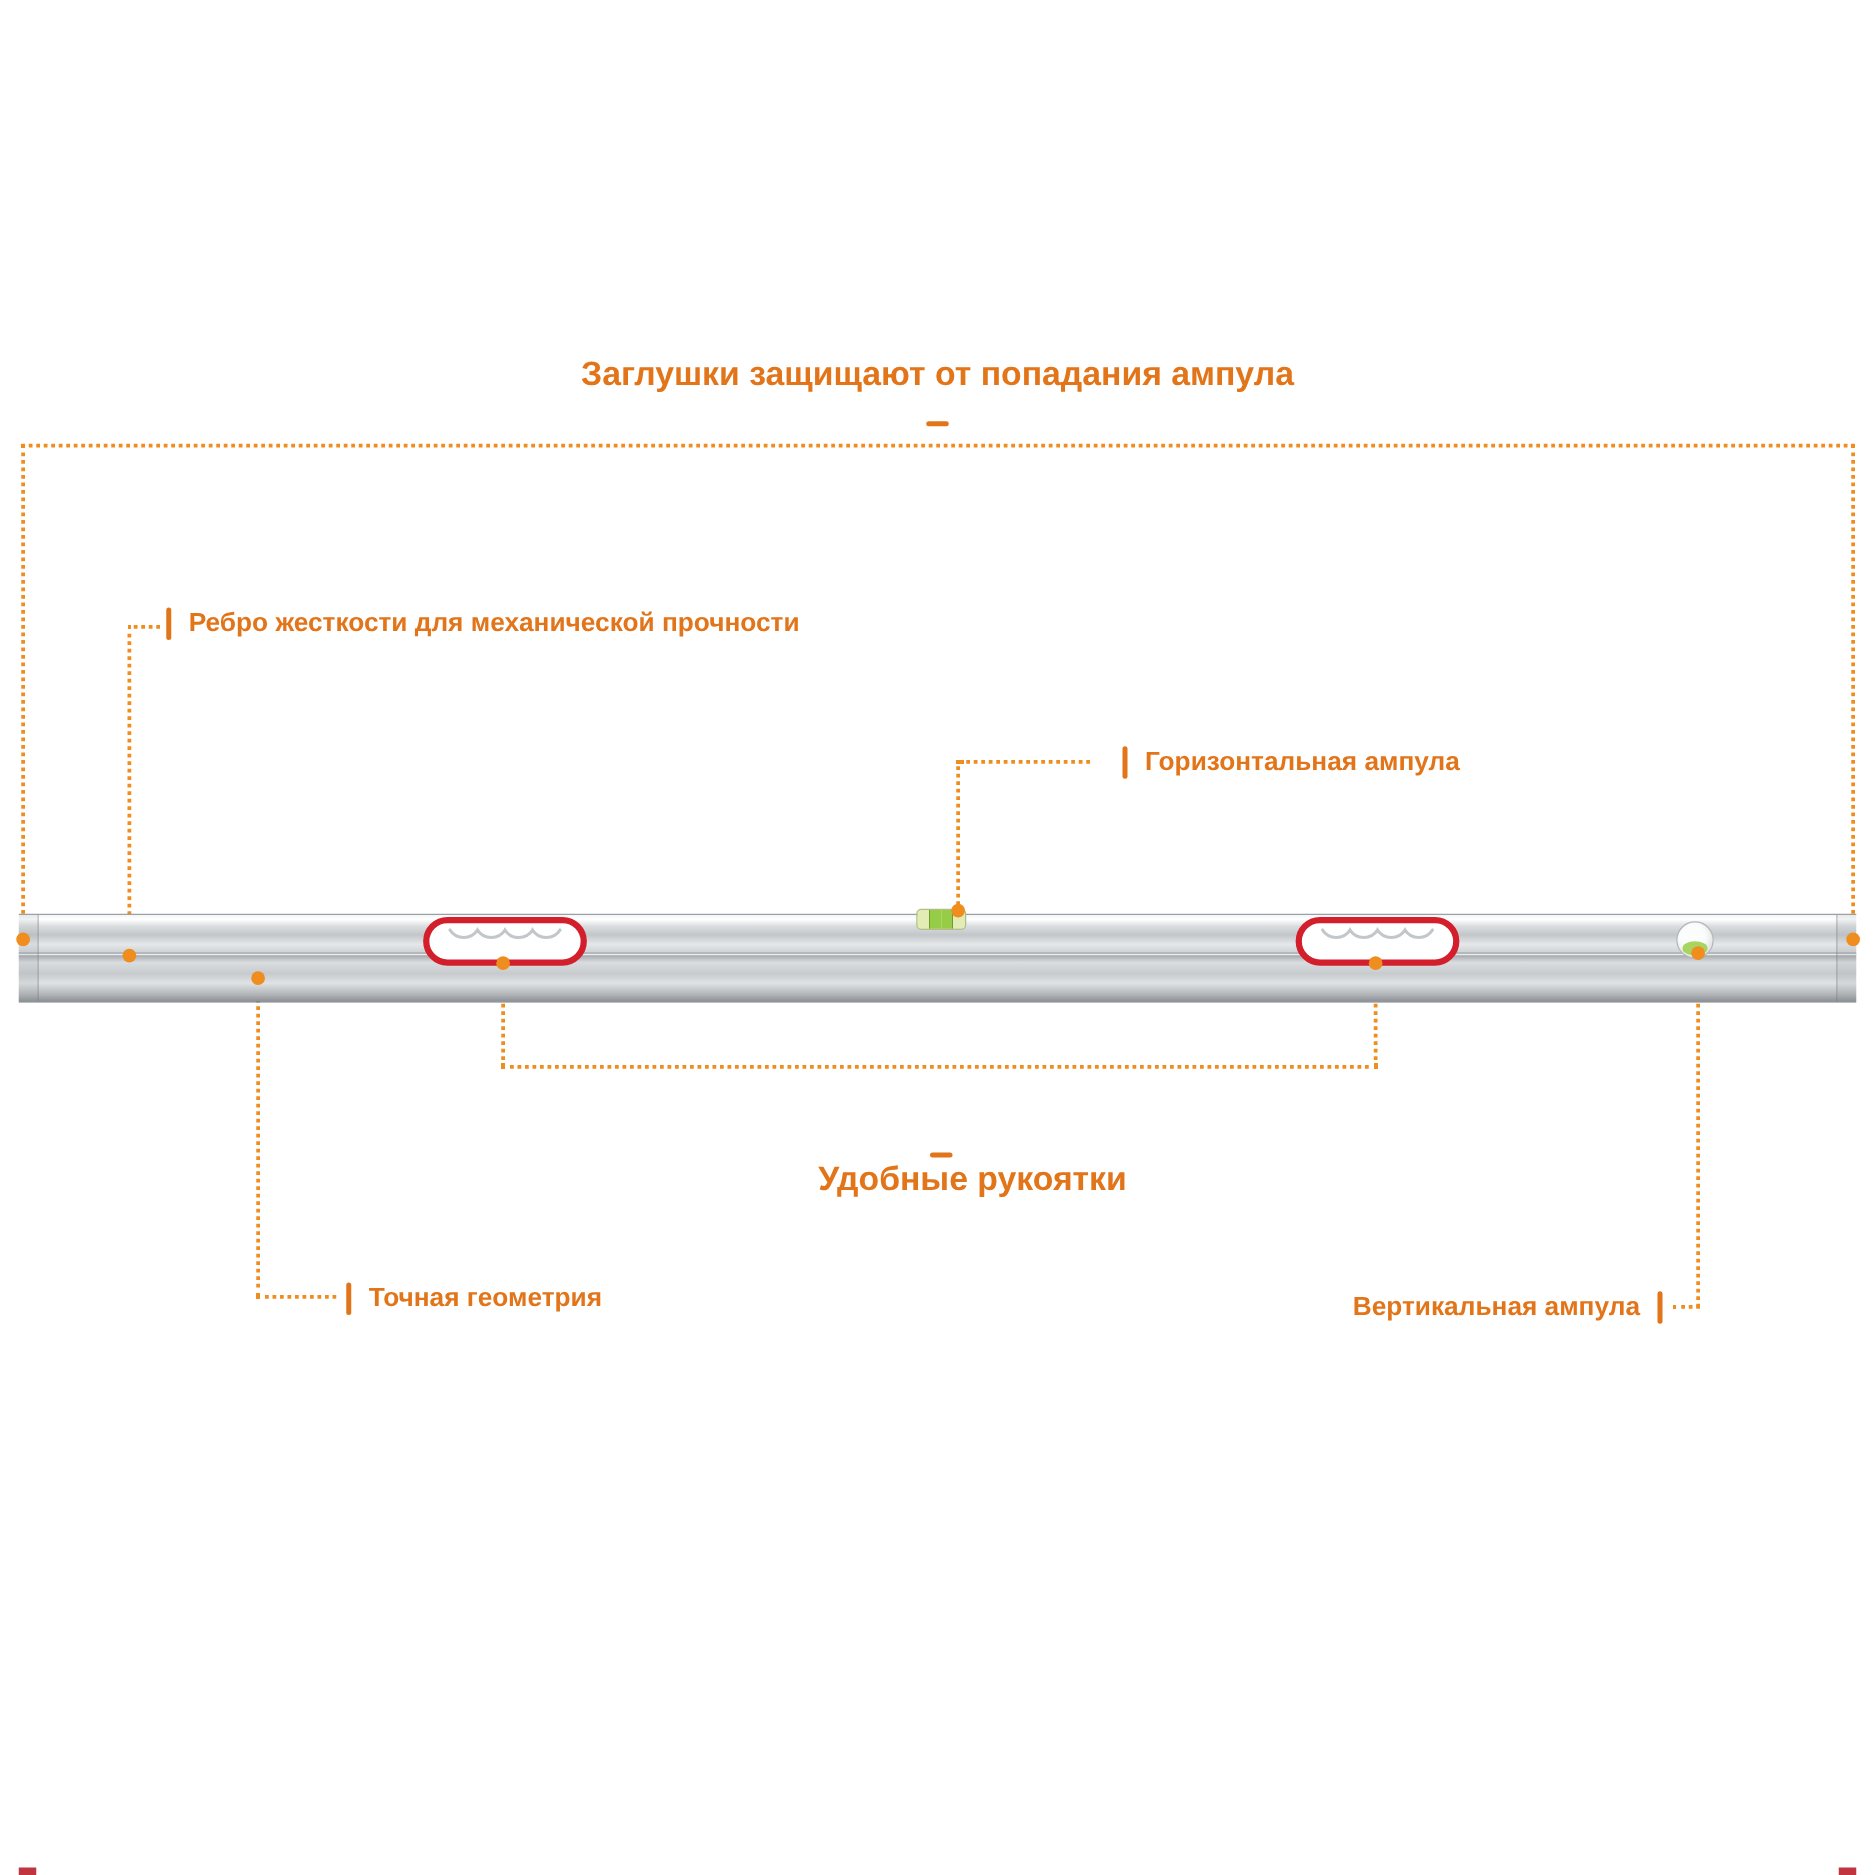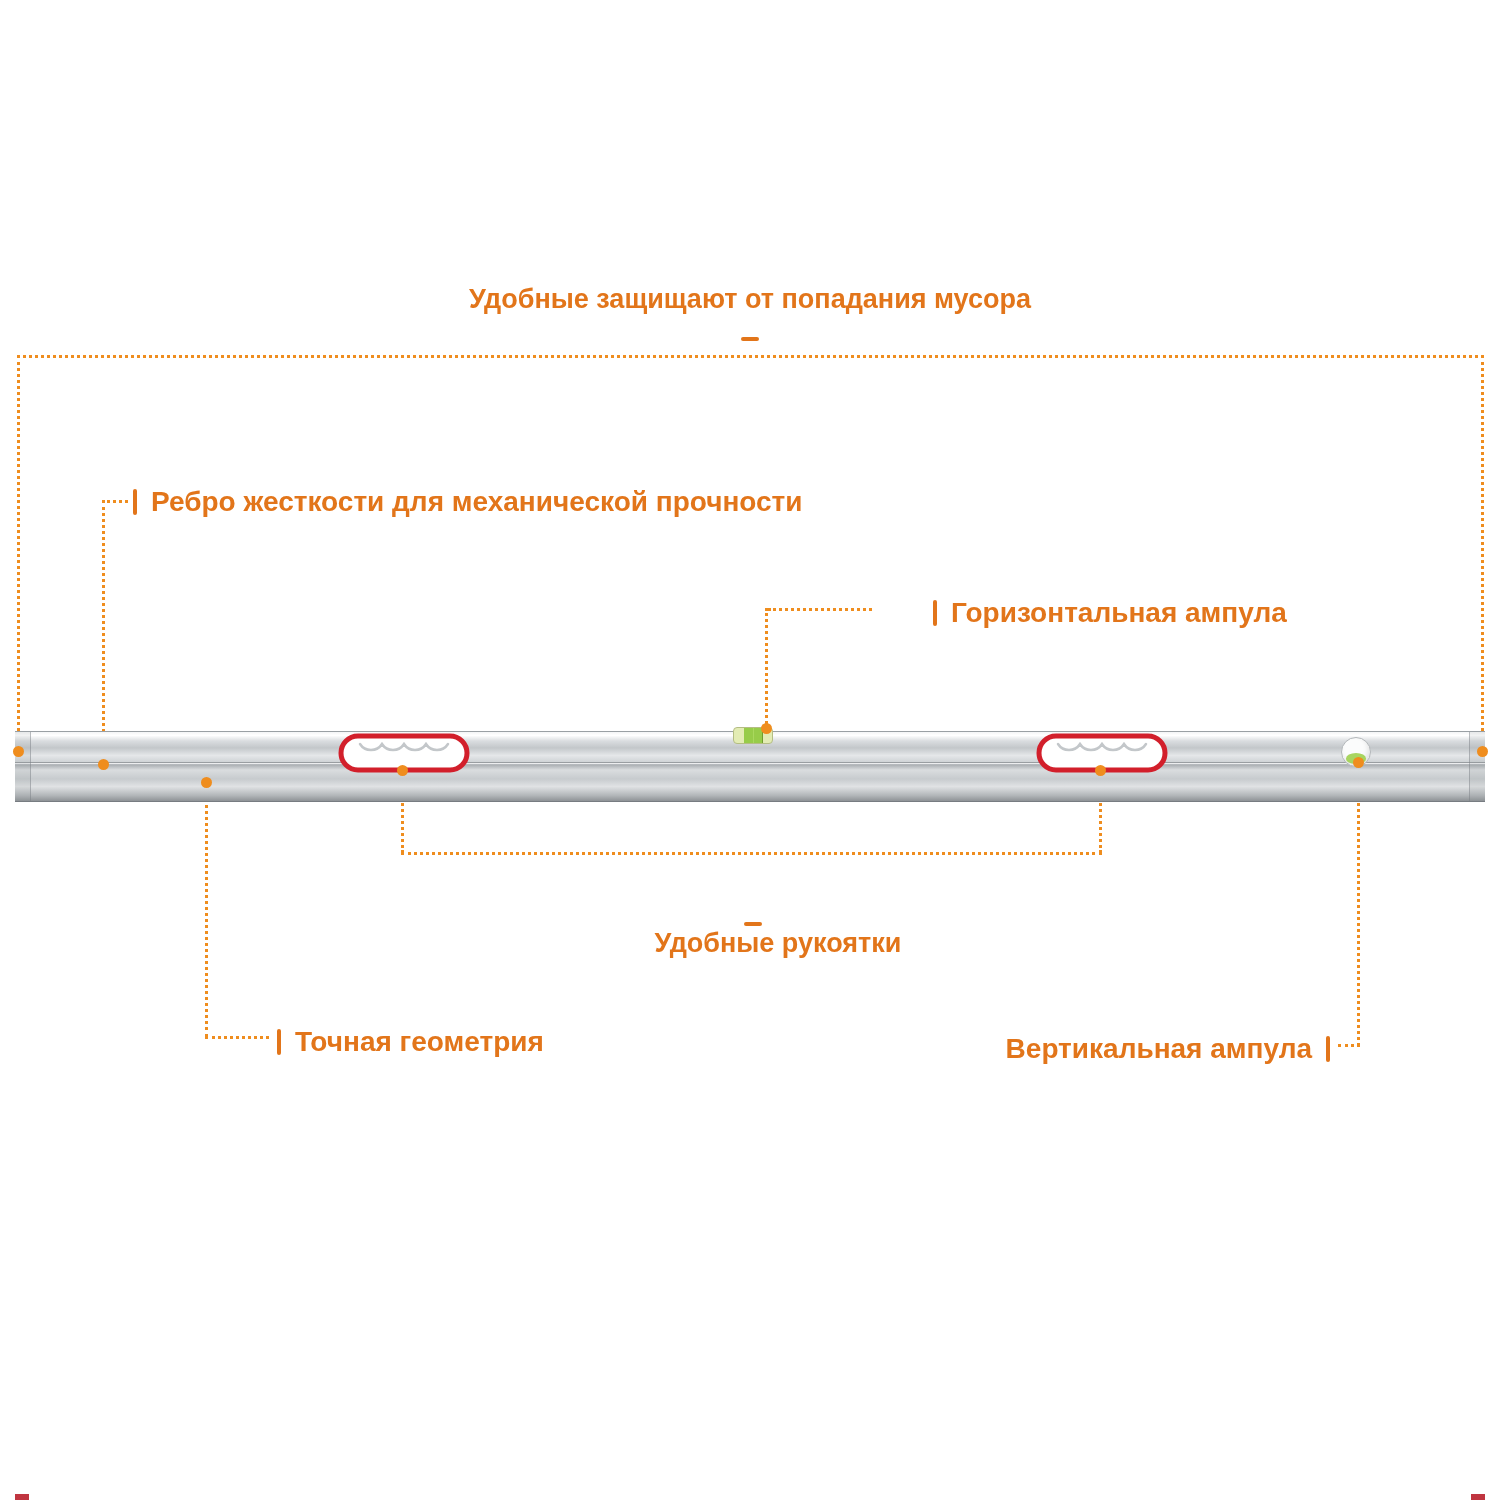--- a/index.html
+++ b/index.html
@@ -9,21 +9,21 @@
     --vial:#8cc63f;
   }
   html,body{margin:0;padding:0;}
   body{
     width:1500px;height:1500px;position:relative;overflow:hidden;
     background:#ffffff;
     font-family:"Liberation Sans", sans-serif;
   }
   .lbl{
     position:absolute;display:flex;align-items:center;gap:14px;
-    color:var(--txt);font-size:28px;font-weight:700;white-space:nowrap;
+    color:var(--txt);font-size:21px;font-weight:700;white-space:nowrap;
   }
   .lbl-center{
     position:absolute;left:0;width:100%;text-align:center;
     color:var(--txt);font-size:27px;font-weight:700;white-space:nowrap;
   }
   .tickv{width:4px;height:26px;background:var(--txt);border-radius:2px;flex:none;}
   .tickh{position:absolute;height:4px;background:var(--txt);border-radius:2px;}
   .dl-h{position:absolute;border-top:3px dotted var(--line);}
   .dl-v{position:absolute;border-left:3px dotted var(--line);}
   .dot{position:absolute;width:11px;height:11px;border-radius:50%;background:var(--line);z-index:6;}
@@ -63,37 +63,37 @@
     box-shadow:inset -2px -3px 5px rgba(0,0,0,.10);
   }
   .vvial-bubble{
     position:absolute;left:4px;right:4px;bottom:2px;height:11px;
     border-radius:50% 50% 46% 46%;background:#9ed04f;opacity:.9;
   }
 </style>
 </head>
 <body>
 
-<div class="lbl-center" style="top:284px;">Удобные защищают от попадания мусора</div>
+<div class="lbl-center" style="top:284px;">Заглушки защищают от попадания ампула</div>
 <div class="tickh" style="left:741px;top:337px;width:18px;"></div>
 <div class="dl-h" style="left:17px;top:355px;width:1467px;"></div>
 <div class="dl-v" style="left:17px;top:355px;height:395px;"></div>
 <div class="dl-v" style="left:1481px;top:355px;height:395px;"></div>
 <div class="dot" style="left:13px;top:746px;"></div>
 <div class="dot" style="left:1477px;top:746px;"></div>
 
 <div class="lbl" style="left:133px;top:486px;">
   <span class="tickv"></span>
   <span>Ребро жесткости для механической прочности</span>
 </div>
 <div class="dl-h" style="left:102px;top:500px;width:26px;"></div>
 <div class="dl-v" style="left:102px;top:500px;height:262px;"></div>
 <div class="dot" style="left:98px;top:759px;"></div>
 
-<div class="lbl" style="left:917px;top:597px;padding-left:16px;">
+<div class="lbl" style="left:882px;top:597px;padding-left:16px;">
   <span class="tickv"></span>
   <span>Горизонтальная ампула</span>
 </div>
 <div class="dl-h" style="left:768px;top:608px;width:104px;"></div>
 <div class="dl-v" style="left:765px;top:608px;height:116px;"></div>
 <div class="dot" style="left:761px;top:723px;"></div>
 
 <div class="level">
   <div class="level-groove"></div>
   <div class="level-groove2"></div>

